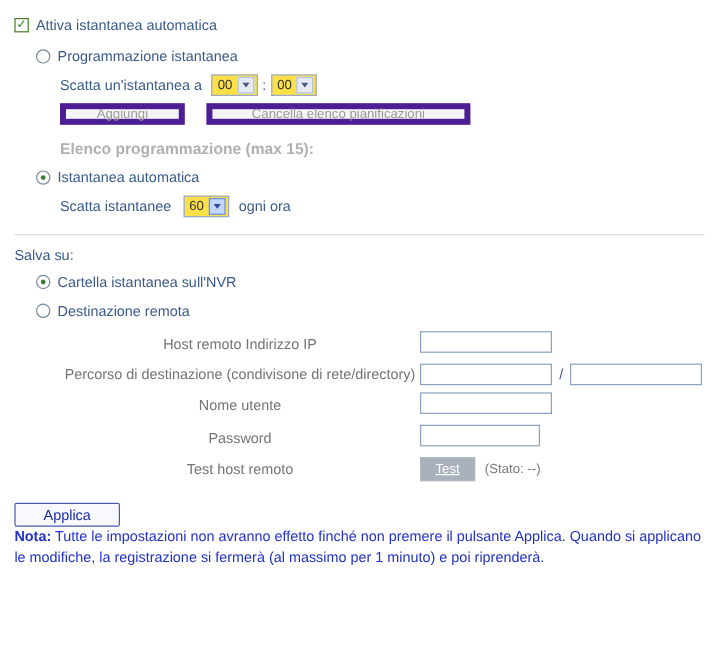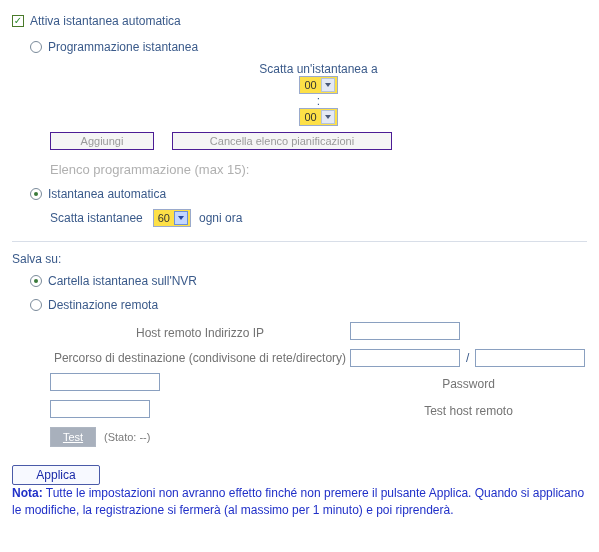--- a/index.html
+++ b/index.html
@@ -83,35 +83,35 @@
     border-color: #6a8ed8;
   }
   .sel .arrow::after {
     content: "";
     border-left: 3px solid transparent;
     border-right: 3px solid transparent;
     border-top: 4px solid #4a5a7a;
   }
   .sel.blue .arrow::after { border-top-color: #2a4aa0; }
   .btn-light {
-    border: 1px solid #4c1d95;
+    border: 5px solid #4c1d95;
     background: #f5f5f5;
     color: #9a9a9a;
     font-size: 11px;
     height: 18px;
     display: inline-flex;
     align-items: center;
     justify-content: center;
     box-sizing: border-box;
   }
   .btn-wide { width: 104px; }
   .btn-wider { width: 220px; }
   .scheduling-header {
     color: #b0b0b0;
-    font-weight: normal;
+    font-weight: bold;
     font-size: 13px;
     margin: 12px 0 8px 38px;
   }
   hr.sep {
     border: none;
     border-top: 1px solid #d8dee8;
     margin: 14px 0 10px 0;
   }
   .field-grid {
     display: grid;
@@ -178,21 +178,21 @@
 <div class="row">
   <span class="checkbox checked"></span>
   <span>Attiva istantanea automatica</span>
 </div>
 
 <div class="row indent1" style="margin-top:12px;">
   <span class="radio"></span>
   <span>Programmazione istantanea</span>
 </div>
 
-<div class="row indent2" style="margin-top:8px;flex-direction:column;">
+<div class="row indent2" style="margin-top:8px;">
   <span>Scatta un'istantanea a</span>
   <span style="width:8px;"></span>
   <span class="sel">
     <span>00</span>
     <span class="arrow"></span>
   </span>
   <span style="margin:0 4px;">:</span>
   <span class="sel">
     <span>00</span>
     <span class="arrow"></span>
@@ -245,20 +245,21 @@
   <div class="field-label">Host remoto Indirizzo IP</div>
   <div><span class="text-input"></span></div>
 
   <div class="field-label">Percorso di destinazione (condivisone di rete/directory)</div>
   <div class="inputs-inline">
     <span class="text-input wide"></span>
     <span class="slash">/</span>
     <span class="text-input wide"></span>
   </div>
 
+  <div class="field-label">Nome utente</div>
   <div><span class="text-input"></span></div>
 
   <div class="field-label">Password</div>
   <div><span class="text-input pw"></span></div>
 
   <div class="field-label">Test host remoto</div>
   <div class="inputs-inline">
     <span class="btn-test">
       <span>Test</span>
     </span>

